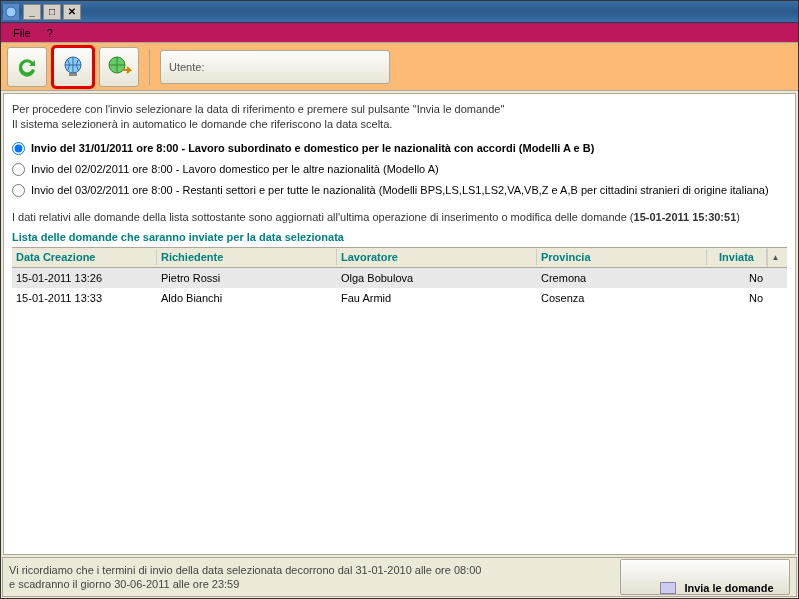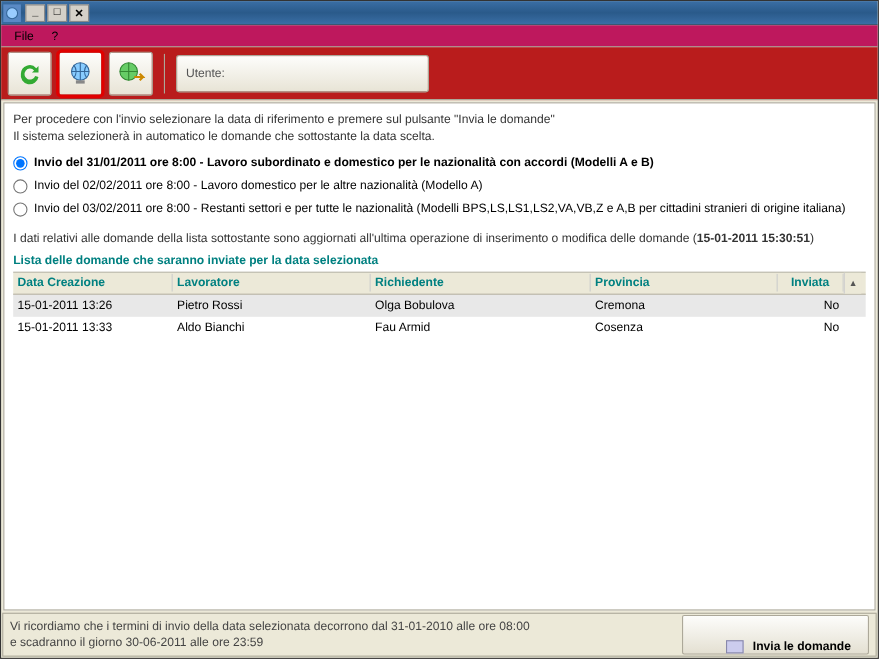--- a/index.html
+++ b/index.html
@@ -50,21 +50,21 @@
 .menubar .menu-item {
   padding: 2px 8px;
   cursor: pointer;
 }
 .toolbar {
   height: 48px;
   display: flex;
   align-items: center;
   padding: 4px 6px;
   gap: 6px;
-  background: #b91c1c;
+  background: #fdba74;
   border-bottom: 1px solid #aca899;
 }
 .toolbar .tbtn {
   width: 40px; height: 40px;
   border: 1px solid #aca899;
   background: linear-gradient(#fdfdfb, #e8e4d6);
   border-radius: 3px;
   display: flex; align-items: center; justify-content: center;
   cursor: pointer;
 }
@@ -221,21 +221,21 @@
   <div class="divider"></div>
   <div class="user-box">
     <span>Utente:</span>
     <input type="text" value="" style="">
   </div>
 </div>
 
 <div class="content">
   <div class="instructions">
     <div>Per procedere con l'invio selezionare la data di riferimento e premere sul pulsante "Invia le domande"</div>
-    <div>Il sistema selezionerà in automatico le domande che sottostante la data scelta.</div>
+    <div>Il sistema selezionerà in automatico le domande che riferiscono la data scelta.</div>
   </div>
 
   <div class="radio-row bold">
     <input type="radio" name="invio" checked="" style="">
     <label>Invio del 31/01/2011 ore 8:00 - Lavoro subordinato e domestico per le nazionalità con accordi (Modelli A e B)</label>
   </div>
   <div class="radio-row">
     <input type="radio" name="invio" style="">
     <label>Invio del 02/02/2011 ore 8:00 - Lavoro domestico per le altre nazionalità (Modello A)</label>
   </div>
@@ -246,22 +246,22 @@
 
   <div class="note">
     <span>I dati relativi alle domande della lista sottostante sono aggiornati all'ultima operazione di inserimento o modifica delle domande (</span><span class="ts">15-01-2011 15:30:51</span><span>)</span>
   </div>
 
   <div class="list-title">Lista delle domande che saranno inviate per la data selezionata</div>
 
   <div class="table-wrap">
     <div class="thead">
       <div class="th">Data Creazione</div>
+      <div class="th">Richiedente</div>
       <div class="th">Lavoratore</div>
-      <div class="th">Richiedente</div>
       <div class="th">Provincia</div>
       <div class="th right">Inviata</div>
       <div class="scroll-arrow">▲</div>
     </div>
     <div class="trow sel">
       <div class="td">15-01-2011 13:26</div>
       <div class="td">Pietro Rossi</div>
       <div class="td">Olga Bobulova</div>
       <div class="td">Cremona</div>
       <div class="td right">No</div>

